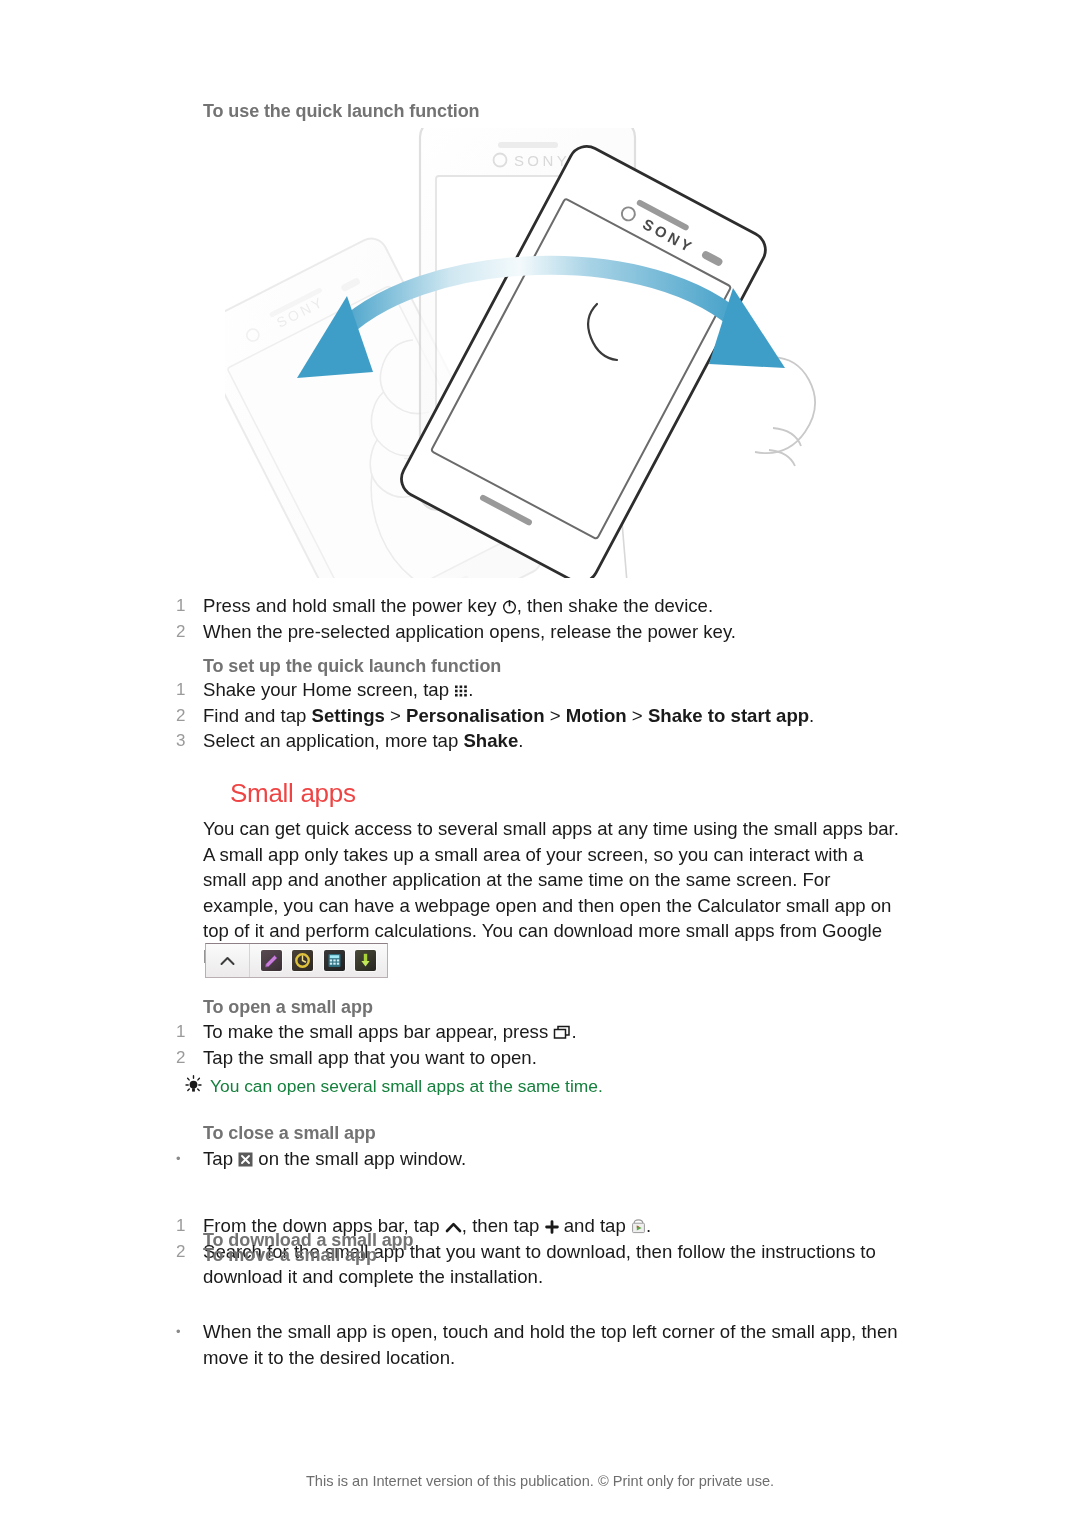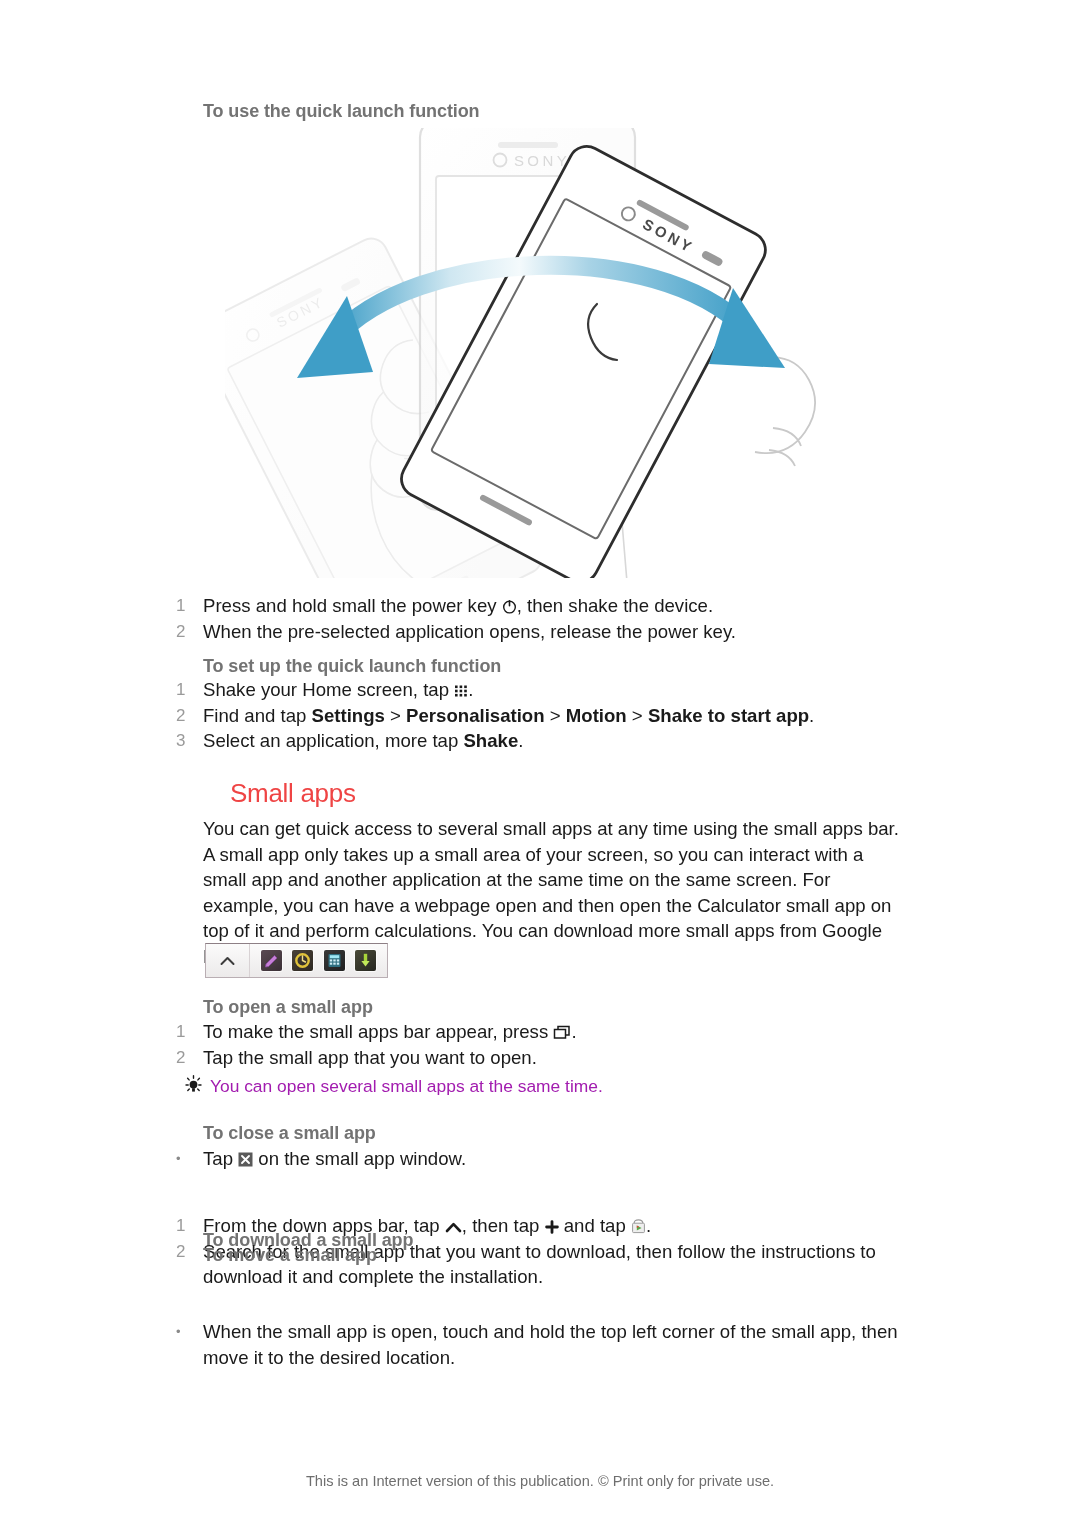--- a/index.html
+++ b/index.html
@@ -80,21 +80,21 @@
 
   
   .tip {
     position: absolute;
     left: 176px;
     width: 760px;
     display: flex;
     align-items: flex-start;
     font-size: 17.4px;
     line-height: 25px;
-    color: #a21caf;
+    color: #15803d;
   }
   .tip .tip-ico {
     width: 34px;
     flex: 0 0 34px;
     display: flex;
     justify-content: center;
     padding-top: 1px;
   }
 
   

